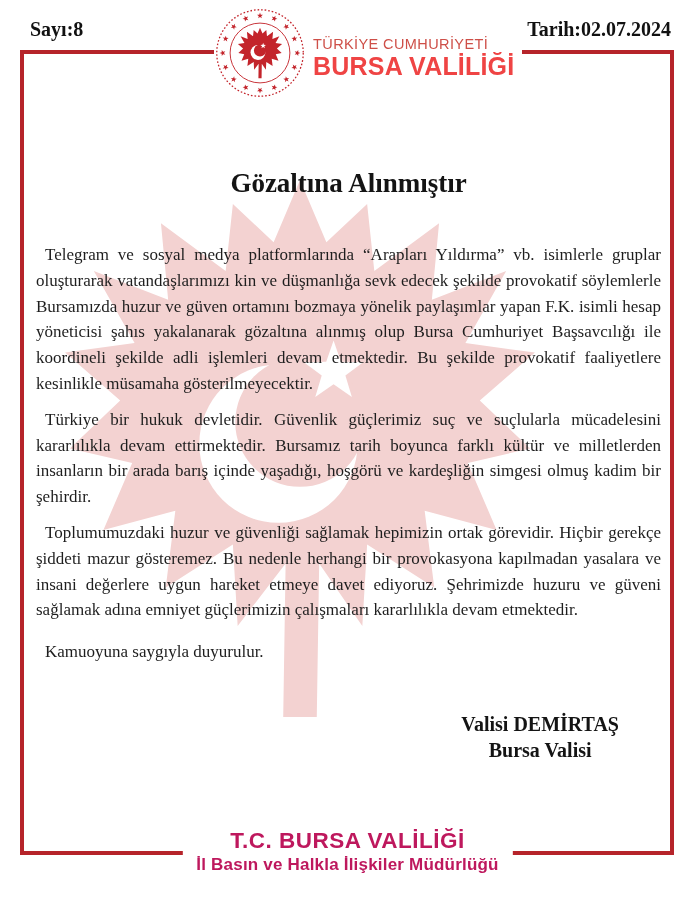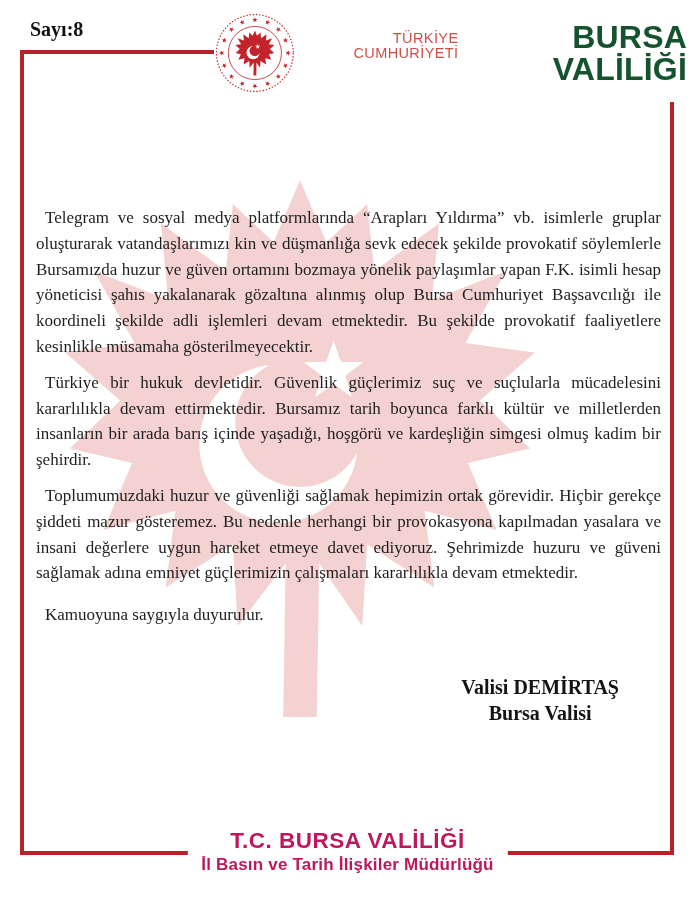--- a/index.html
+++ b/index.html
@@ -34,30 +34,30 @@
 
   
   .logo-block {
     position: absolute; left: 214px; top: 4px;
     height: 98px;
     background: #ffffff;
     display: flex; align-items: center; gap: 7px;
     padding-right: 8px;
     z-index: 3;
   }
-  .logo-text { display: flex; flex-direction: row; line-height: 1; text-align: right; }
+  .logo-text { display: flex; flex-direction: column; line-height: 1; }
   .org-line1 {
     font-family: "Liberation Sans", "DejaVu Sans", sans-serif;
     font-size: 14.5px; font-weight: 500; letter-spacing: 0.4px;
     color: #ce4f48; margin-bottom: 2px; margin-top: 10px;
   }
   .org-line2 {
     font-family: "Liberation Sans", "DejaVu Sans", sans-serif;
-    font-size: 32px; font-weight: bold; letter-spacing: 0.2px;
-    color: #14532d;
+    font-size: 25px; font-weight: bold; letter-spacing: 0.2px;
+    color: #ef4444;
   }
 
   
   .watermark {
     position: absolute; left: 60px; top: 180px;
     width: 480px; height: 537px;
     z-index: 0;
   }
 
   
@@ -162,30 +162,31 @@
     </svg>
     <div class="logo-text">
       <span class="org-line1">TÜRKİYE CUMHURİYETİ</span>
       <span class="org-line2">BURSA VALİLİĞİ</span>
     </div>
   </div>
 
   <div class="content">
     <h1 class="title">
       <br>
+      <span>Gözaltına Alınmıştır</span>
     </h1>
     <p>Telegram ve sosyal medya platformlarında “Arapları Yıldırma” vb. isimlerle gruplar oluşturarak vatandaşlarımızı kin ve düşmanlığa sevk edecek şekilde provokatif söylemlerle Bursamızda huzur ve güven ortamını bozmaya yönelik paylaşımlar yapan F.K. isimli hesap yöneticisi şahıs yakalanarak gözaltına alınmış olup Bursa Cumhuriyet Başsavcılığı ile koordineli şekilde adli işlemleri devam etmektedir. Bu şekilde provokatif faaliyetlere kesinlikle müsamaha gösterilmeyecektir.</p>
     <p>Türkiye bir hukuk devletidir. Güvenlik güçlerimiz suç ve suçlularla mücadelesini kararlılıkla devam ettirmektedir. Bursamız tarih boyunca farklı kültür ve milletlerden insanların bir arada barış içinde yaşadığı, hoşgörü ve kardeşliğin simgesi olmuş kadim bir şehirdir.</p>
     <p>Toplumumuzdaki huzur ve güvenliği sağlamak hepimizin ortak görevidir. Hiçbir gerekçe şiddeti mazur gösteremez. Bu nedenle herhangi bir provokasyona kapılmadan yasalara ve insani değerlere uygun hareket etmeye davet ediyoruz. Şehrimizde huzuru ve güveni sağlamak adına emniyet güçlerimizin çalışmaları kararlılıkla devam etmektedir.</p>
     <p class="closing">Kamuoyuna saygıyla duyurulur.</p>
 
     <div class="signature">
       <div>Valisi DEMİRTAŞ</div>
       <div>Bursa Valisi</div>
     </div>
   </div>
 
   <div class="footer-block">
     <div class="footer-line1">T.C. BURSA VALİLİĞİ</div>
-    <div class="footer-line2">İl Basın ve Tarih İlişkiler Müdürlüğü</div>
+    <div class="footer-line2">İl Basın ve Halkla İlişkiler Müdürlüğü</div>
   </div>
 
 </div>
 
 </body></html>

